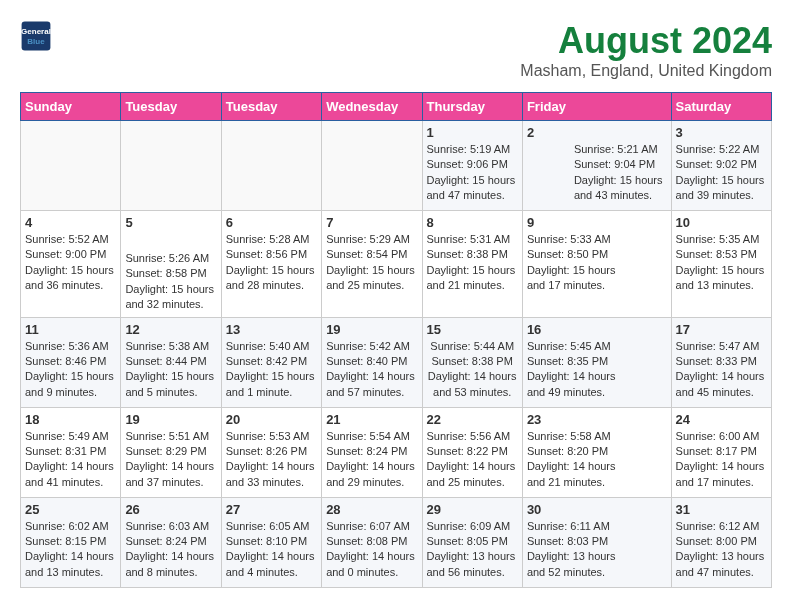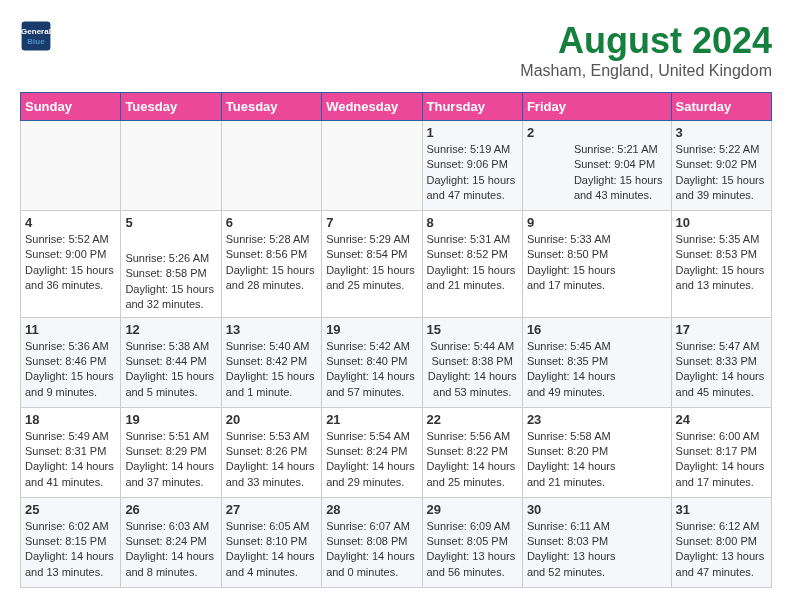--- a/index.html
+++ b/index.html
@@ -163,21 +163,21 @@
         <td>
           <span class="day-number">7</span>
           <div class="day-info" style="white-space: pre-line;">Sunrise: 5:29 AM
 Sunset: 8:54 PM
 Daylight: 15 hours
 and 25 minutes.</div>
         </td>
         <td>
           <span class="day-number">8</span>
           <div class="day-info" style="white-space: pre-line;">Sunrise: 5:31 AM
-Sunset: 8:52 PM
+Sunset: 8:38 PM
 Daylight: 15 hours
 and 21 minutes.</div>
         </td>
         <td>
           <span class="day-number">9</span>
           <div class="day-info" style="white-space: pre-line;">Sunrise: 5:33 AM
 Sunset: 8:50 PM
 Daylight: 15 hours
 and 17 minutes.</div>
         </td>

